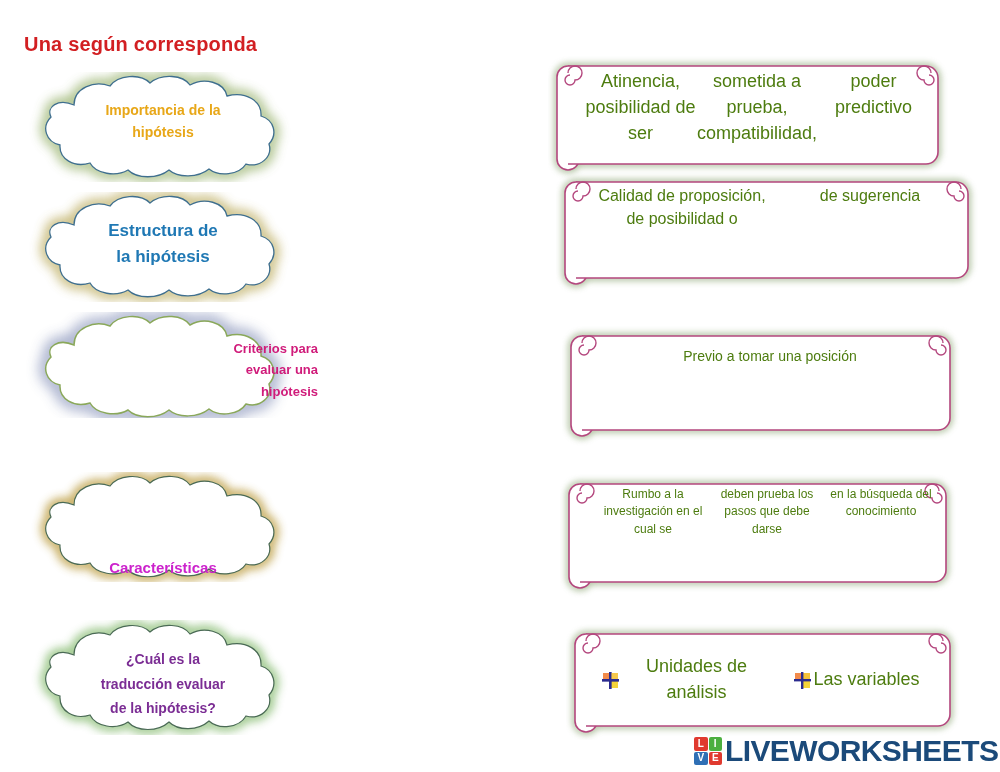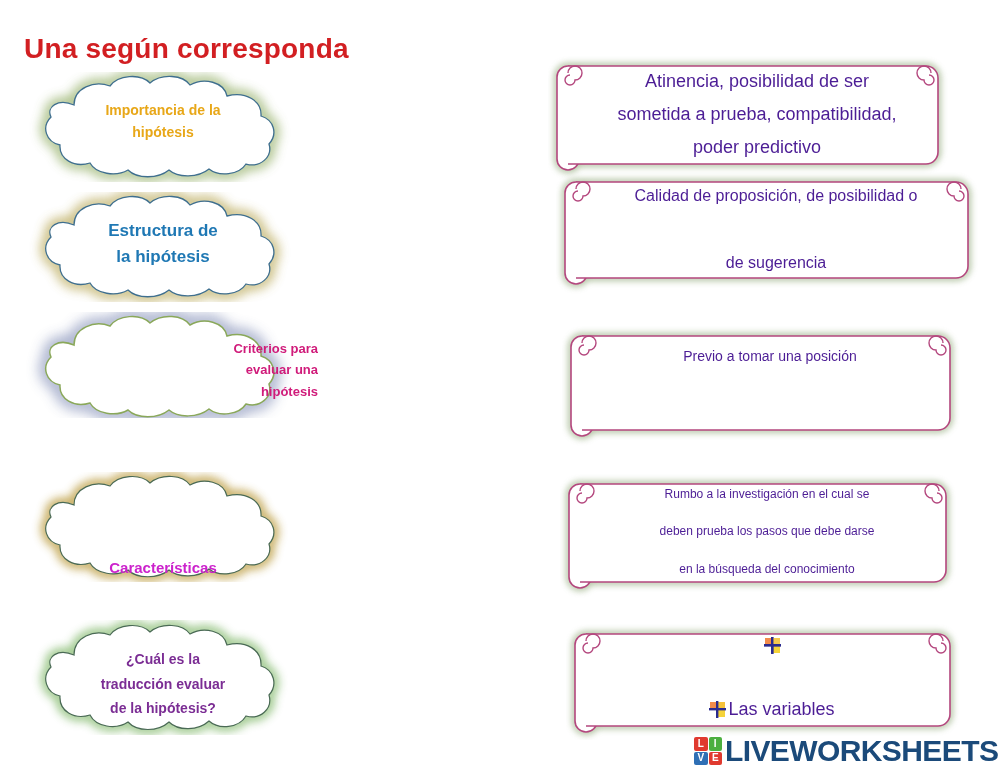--- a/index.html
+++ b/index.html
@@ -9,21 +9,21 @@
     font-family:"Liberation Sans","DejaVu Sans",sans-serif;
     overflow:hidden;
     position:relative;
   }
   #stage{position:absolute;left:0;top:0;width:1000px;height:772px;}
 
   
   .title{
     position:absolute;
     left:24px; top:33px;
-    font-size:28px;
+    font-size:20px;
     font-weight:bold;
     color:#d21f22;
     letter-spacing:0.2px;
     white-space:nowrap;
     text-align:right;
   }
 
   
   .cloud{
     position:absolute;
@@ -44,26 +44,26 @@
   
   .scroll{
     position:absolute;
   }
   .scroll svg{
     position:absolute;left:0;top:0;display:block;
   }
   .scroll .sc-text{
     position:absolute;
     text-align:center;
-    color:#4c1d95;
+    color:#4d7c0f;
     line-height:1.45;
     pointer-events:none;
     display:flex;
-    flex-direction:column;
-    justify-content:space-between;
+    flex-direction:row;
+    justify-content:flex-start;
   }
   .sc-text div{width:100%;}
   .bullet-line{
     display:flex;
     align-items:center;
     justify-content:center;
     gap:2px;
   }
   .bullet-ico{
     display:inline-block;
@@ -349,20 +349,21 @@
             <rect x="9" y="1" width="7" height="7" fill="#ffffff"></rect>
             <rect x="1" y="9" width="7" height="7" fill="#ffffff"></rect>
             <rect x="9" y="9" width="7" height="7" fill="#f5d33a"></rect>
             <rect x="7" y="0" width="2.4" height="17" fill="#2b2b8f"></rect>
             <rect x="0" y="7" width="17" height="2.4" fill="#2b2b8f"></rect>
             <rect x="9" y="1" width="7" height="6" fill="#f5c23a" opacity="0.9"></rect>
             <rect x="7" y="0" width="2.4" height="17" fill="#2b2b8f"></rect>
             <rect x="0" y="7" width="17" height="2.4" fill="#2b2b8f"></rect>
           </svg>
         </span>
+        <span>Unidades de análisis</span>
       </div>
       <div class="bullet-line">
         <span class="bullet-ico">
           <svg width="17" height="17" viewBox="0 0 17 17">
             <rect x="1" y="1" width="7" height="7" fill="#f28b4b"></rect>
             <rect x="9" y="1" width="7" height="7" fill="#f5c23a"></rect>
             <rect x="1" y="9" width="7" height="7" fill="#ffffff"></rect>
             <rect x="9" y="9" width="7" height="7" fill="#f5d33a"></rect>
             <rect x="7" y="0" width="2.4" height="17" fill="#2b2b8f"></rect>
             <rect x="0" y="7" width="17" height="2.4" fill="#2b2b8f"></rect>

